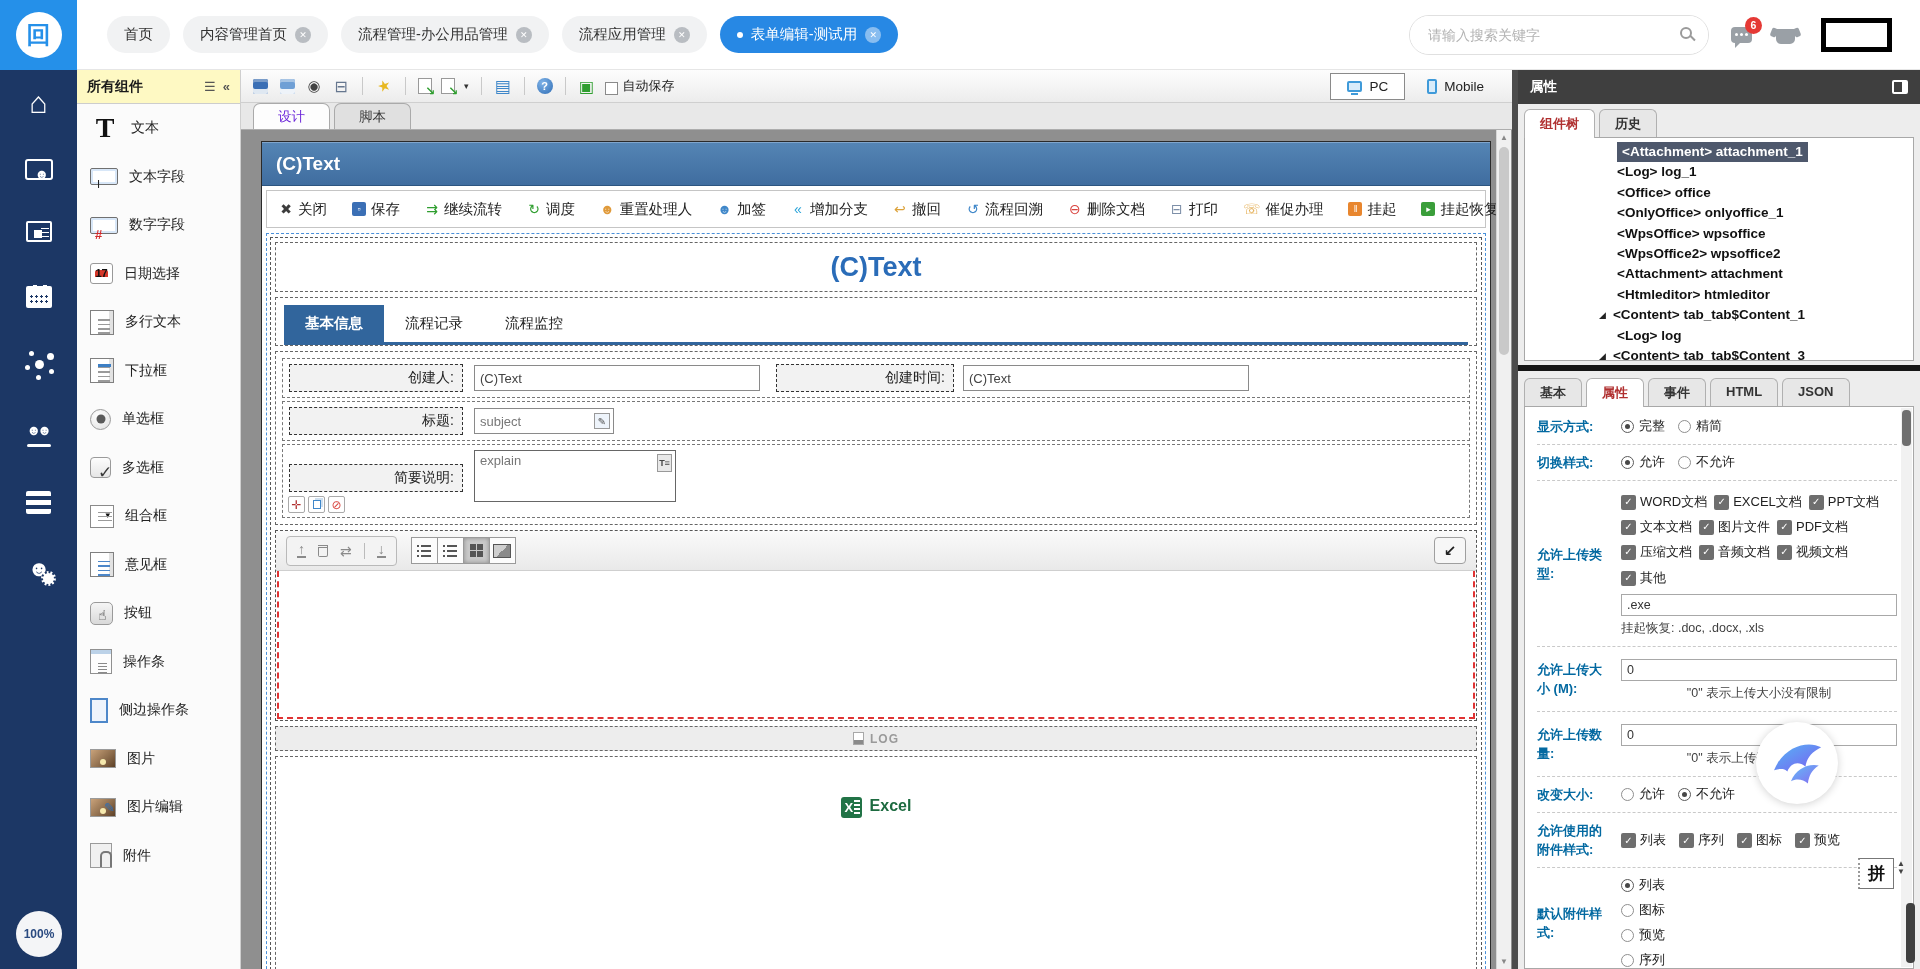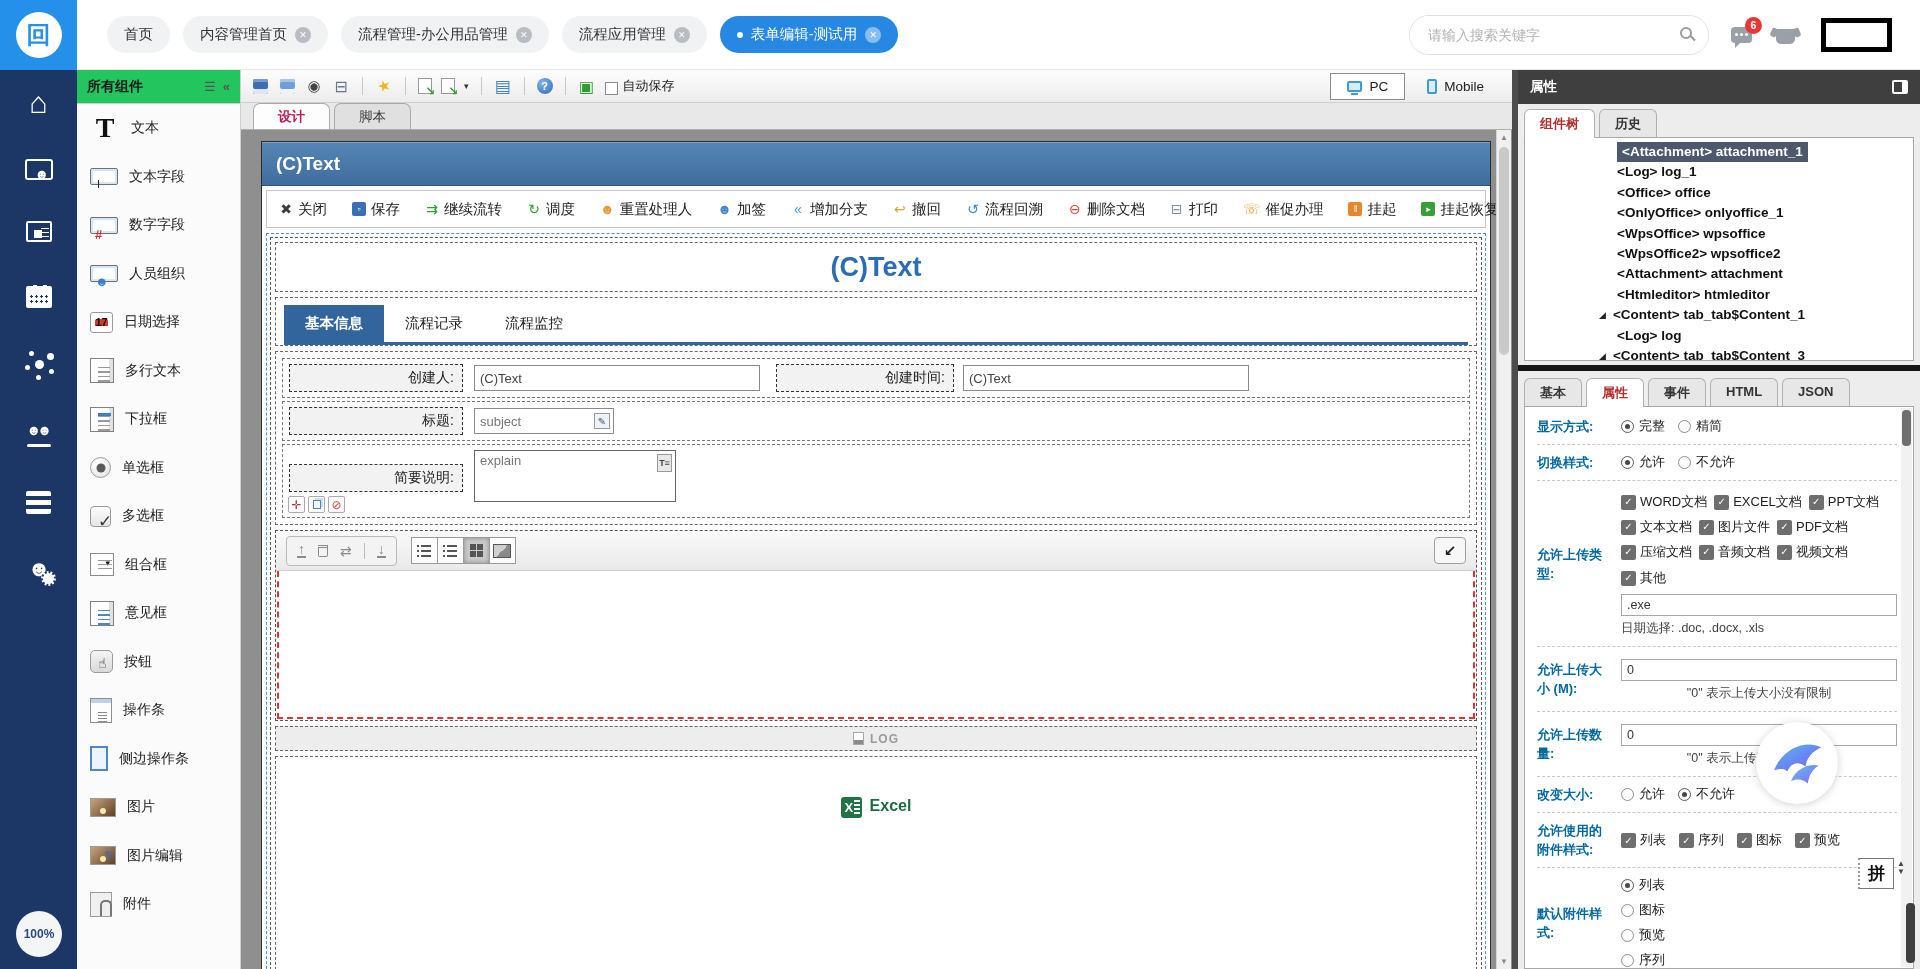--- a/index.html
+++ b/index.html
@@ -43,21 +43,21 @@
 .nv-cal::after{content:"";position:absolute;inset:8px 3px 3px 3px;background:radial-gradient(#1c3765 1.3px,transparent 1.4px) 0 0/5px 5px}
 .nv-network::before{content:"";position:absolute;left:11px;top:11px;width:9px;height:9px;border-radius:50%;background:#fff;box-shadow:11px -8px 0 -1px #fff,12px 7px 0 -2px #fff,-1px 13px 0 -2px #fff,-12px 3px 0 -2px #fff,-8px -11px 0 -2px #fff}
 .nv-meeting::before{content:"☻☻";font-size:14px;letter-spacing:-4px;position:absolute;top:2px;left:3px}
 .nv-meeting::after{content:"";position:absolute;bottom:3px;left:3px;width:24px;height:3px;background:#fff;border-radius:2px}
 .nv-servers{width:25px;height:23px;background:repeating-linear-gradient(to bottom,#fff 0 5px,transparent 5px 9px);border-radius:2px}
 .nv-usergear::before{content:"☻";font-size:22px;position:absolute;left:4px;top:1px}
 .nv-usergear::after{content:"";position:absolute;right:-2px;bottom:-1px;width:11px;height:11px;border-radius:50%;background:#fff;border:2px dotted #1c3765}
 .zoom-bubble{position:absolute;bottom:12px;left:16px;width:46px;height:46px;border-radius:50%;background:#f4f5f7;color:#2a4a80;font-size:12px;font-weight:bold;display:flex;align-items:center;justify-content:center}
 
 #comp-panel{position:absolute;left:77px;top:70px;width:164px;bottom:0;background:#fbfbfb;border-right:1px solid #cfcfcf;overflow:hidden}
-#comp-header{height:34px;background:#22c55e;border-bottom:1px solid #cdcdcd;display:flex;align-items:center;padding:0 10px;font-weight:bold;font-size:14px;color:#1a1a1a}
+#comp-header{height:34px;background:#fef9c3;border-bottom:1px solid #cdcdcd;display:flex;align-items:center;padding:0 10px;font-weight:bold;font-size:14px;color:#1a1a1a}
 #comp-header .hicons{margin-left:auto;display:flex;gap:7px;color:#555;font-size:13px}
 .comp-item{height:48.5px;display:flex;align-items:center;padding-left:13px;cursor:default}
 .comp-item .lbl{font-size:14px;color:#222}
 .ci{width:30px;height:32px;margin-right:11px;display:flex;align-items:center;justify-content:center;flex:none;position:relative}
 .ci-text::before{content:"T";font-family:"Liberation Serif","DejaVu Serif",serif;font-size:28px;font-weight:bold;color:#111}
 .ci-textfield,.ci-numberfield,.ci-person-org{width:28px;height:17px;border:1px solid #707070;background:#fff;box-shadow:inset 0 0 0 2px #d8e7f8;border-radius:2px}
 .ci-textfield::before{content:"I";position:absolute;font-size:11px;color:#222;left:6px;top:9px}
 .ci-numberfield::before{content:"#";position:absolute;font-size:13px;font-weight:bold;color:#d22a2a;left:4px;top:9px}
 .ci-person-org::before{content:"☻";position:absolute;font-size:13px;color:#3d7fc4;left:4px;top:8px}
 .ci-date{width:23px;height:21px;border:1px solid #999;border-radius:3px;background:#fff}
@@ -107,21 +107,21 @@
 .autosave{display:flex;align-items:flex-end;gap:5px;font-size:13px;color:#222}
 .cbx-empty{width:13px;height:13px;border:1px solid #8a8a8a;background:#fff}
 #devices{margin-left:auto;display:flex;align-items:flex-start;gap:10px;margin-right:6px}
 .dev-pc{display:flex;align-items:center;gap:7px;background:#fff;border:1px solid #8a8a8a;height:27px;padding:0 16px;font-size:13.5px;color:#222}
 .pc-ico{width:15px;height:11px;border:2px solid #3f9ad9;border-radius:2px;position:relative;background:#d9ecfa}
 .pc-ico::after{content:"";position:absolute;left:2px;right:2px;bottom:-5px;height:2px;background:#3f9ad9}
 .dev-mobile{display:flex;align-items:center;gap:7px;padding:0 12px;font-size:13.5px;color:#222;height:27px}
 .mob-ico{width:10px;height:15px;border:2px solid #3f9ad9;border-radius:2px;background:#d9ecfa}
 #ed-tabs{height:27px;background:#e8e8e8;border-bottom:1px solid #adadad;display:flex;align-items:flex-end;padding-left:12px;gap:4px;flex:none}
 .edtab{padding:4px 24px 3px;border:1px solid #aaa;border-bottom:none;border-radius:7px 7px 0 0;background:#e0e0e0;font-size:13.5px;color:#333}
-.edtab.active{background:#fdfdfd;color:#be185d;font-weight:bold}
+.edtab.active{background:#fdfdfd;color:#6d28d9;font-weight:normal}
 #canvas{flex:1;background:#8f8f8f;position:relative;overflow:hidden}
 #vscroll{position:absolute;right:1px;top:0;bottom:0;width:15px;background:#f0f0f0;border-left:1px solid #d5d5d5}
 #vscroll .arr{height:15px;display:flex;align-items:center;justify-content:center;color:#888;font-size:8px}
 #vscroll .thumb{position:absolute;left:2px;right:2px;top:17px;height:208px;background:#c9c9c9;border-radius:6px}
 #doc{position:absolute;left:20px;top:11px;width:1230px;bottom:-10px;background:#fff;border:1px solid #2a2a2a}
 #doc-title{height:44px;background:linear-gradient(#5585b5,#3f6d9f);border-bottom:1px solid #2c5580;box-shadow:inset 0 1px 0 #7fa5cc;display:flex;align-items:center;color:#fff;font-weight:bold;font-size:19px;padding-left:14px}
 #form-toolbar{margin:4px;border:1px solid #c5c5c5;height:38px;display:flex;align-items:center;padding:0 12px;gap:25px;background:#fff;white-space:nowrap}
 .ft-item{display:flex;align-items:center;gap:5px;font-size:14.5px;color:#222;cursor:default}
 .ti{display:inline-block;min-width:14px;text-align:center;font-size:14px;line-height:14px}
 .ti.boxed{width:14px;height:14px;border-radius:2px;color:#fff;font-size:9px;line-height:14px}
@@ -280,24 +280,20 @@
         <span class="ci ci-text"></span>
         <span class="lbl">文本</span>
       </div>
       <div class="comp-item">
         <span class="ci ci-textfield"></span>
         <span class="lbl">文本字段</span>
       </div>
       <div class="comp-item">
         <span class="ci ci-numberfield"></span>
         <span class="lbl">数字字段</span>
-      </div>
-      <div class="comp-item">
-        <span class="ci ci-person-org"></span>
-        <span class="lbl">人员组织</span>
       </div>
       <div class="comp-item">
         <span class="ci ci-date"></span>
         <span class="lbl">日期选择</span>
       </div>
       <div class="comp-item">
         <span class="ci ci-multiline"></span>
         <span class="lbl">多行文本</span>
       </div>
       <div class="comp-item">
@@ -603,21 +599,21 @@
                 <span>压缩文档</span>
               </label><label class="opt">
                 <span class="cbx">✓</span>
                 <span>音频文档</span>
               </label><label class="opt">
                 <span class="cbx">✓</span>
                 <span>视频文档</span>
               </label></div><div class="other-line"><label class="opt">
                 <span class="cbx">✓</span>
                 <span>其他</span>
-              </label></div><input class="pinput" value=".exe" style=""><div class="phint">日期选择: .doc, .docx, .xls</div></div>
+              </label></div><input class="pinput" value=".exe" style=""><div class="phint">挂起恢复: .doc, .docx, .xls</div></div>
         </div>
         <div class="prow">
           <div class="plab">允许上传大小 (M):</div>
           <div class="pval"><input class="pinput" value="0" style=""><div class="phint center">"0" 表示上传大小没有限制</div></div>
         </div>
         <div class="prow">
           <div class="plab">允许上传数量:</div>
           <div class="pval"><input class="pinput" value="0" style=""><div class="phint center">"0" 表示上传数量没有限制</div></div>
         </div>
         <div class="prow">

